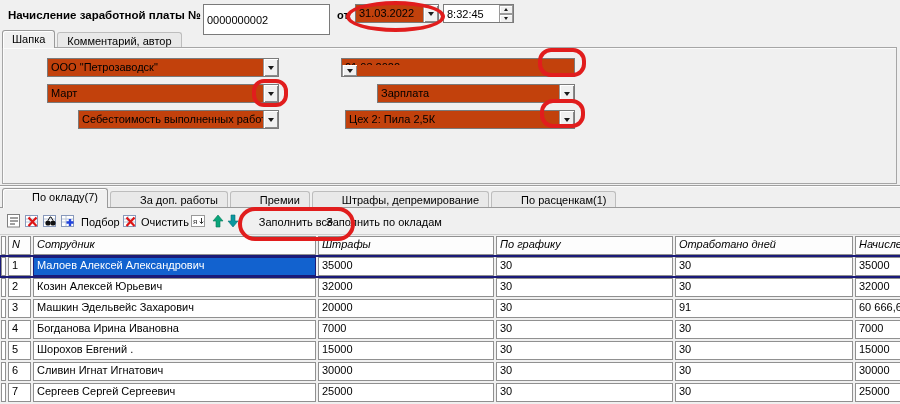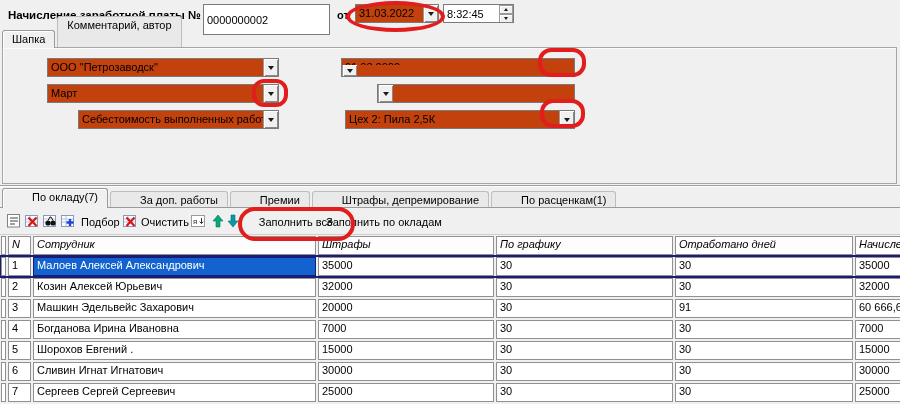--- a/index.html
+++ b/index.html
@@ -25,21 +25,21 @@
   .tri-up-s{width:0;height:0;border:2.5px solid transparent;border-bottom:3px solid #1a1a1a;margin-bottom:2px;}
   .tri-dn-s{width:0;height:0;border:2.5px solid transparent;border-top:3px solid #1a1a1a;margin-top:2px;}
 
   
   .tabstrip{position:absolute;display:flex;align-items:flex-end;}
   .tab{padding:2px 9px 0;background:#f0f0f0;border:1px solid #9a9a9a;border-bottom:none;border-radius:3px 3px 0 0;margin-right:2px;white-space:nowrap;position:relative;}
   .tab.active{z-index:3;box-shadow:inset 1px 1px 0 #fff;}
   .tab.inactive{background:#e9e9e9;border-color:#bdbdbd;}
   #tabs1{left:2px;top:30px;height:18px;}
   #tabs1 .tab{height:18px;}
-  #tabs1 .tab.inactive{height:32px;}
+  #tabs1 .tab.inactive{height:16px;}
   #tabs2{left:2px;top:188px;height:20px;}
   #tabs2 .tab{height:20px;padding-left:29px;}
   #tabs2 .tab.inactive{height:17px;}
 
   
   #panel{position:absolute;left:2px;top:47px;width:895px;height:137px;border:1px solid #a6a6a6;box-shadow:inset 1px 1px 0 #fbfbfb;background:#f0f0f0;z-index:1;}
   .flabel{position:absolute;white-space:nowrap;}
 
   
   #etch{position:absolute;left:0;top:185px;width:900px;height:2px;border-top:1px solid #9f9f9f;border-bottom:1px solid #fdfdfd;}
@@ -118,20 +118,21 @@
 
   <div class="flabel" style="left:10px;top:87px;">Месяц:</div>
   <div class="combo" style="left:47px;top:84px;width:232px;height:19px;z-index:2;">
     <div class="cval">Март</div>
     <div class="cbtn">
         <span class="tri-down"></span>
       </div>
   </div>
   <div class="flabel" style="left:287px;top:87px;">Вид расчетов осн.:</div>
   <div class="combo" style="left:377px;top:84px;width:198px;height:19px;z-index:2;">
+    <div class="cval">Зарплата</div>
     <div class="cbtn">
         <span class="tri-down"></span>
       </div>
   </div>
 
   <div class="flabel" style="left:10px;top:113px;">Вид расходов:</div>
   <div class="combo" style="left:78px;top:110px;width:201px;height:19px;z-index:2;">
     <div class="cval">Себестоимость выполненных работ</div>
     <div class="cbtn">
         <span class="tri-down"></span>

